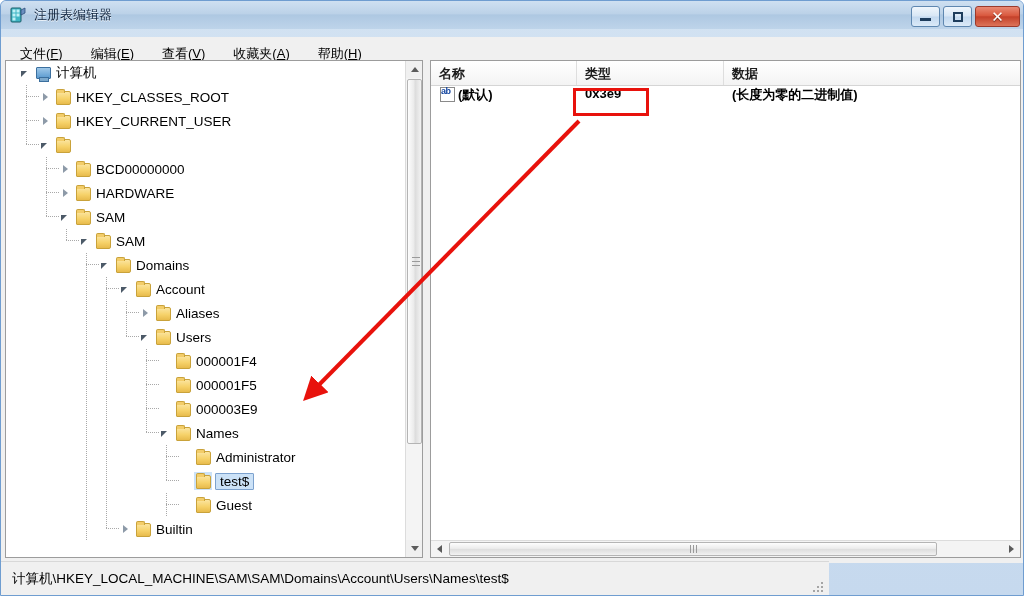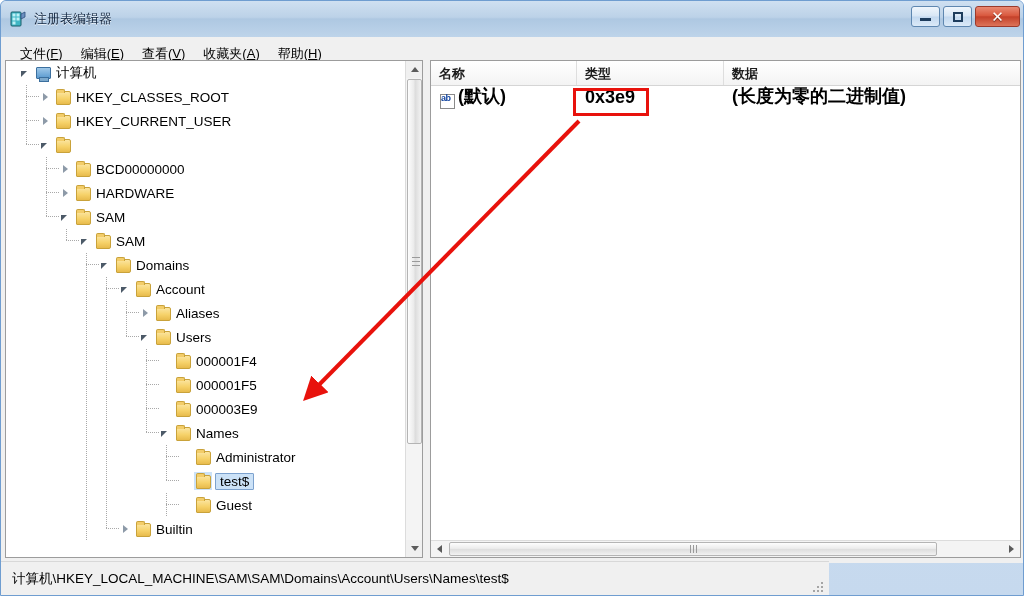--- a/index.html
+++ b/index.html
@@ -16,21 +16,21 @@
     width: 1024px; height: 596px;
     background: linear-gradient(to bottom, #d2e2f2 0%, #c6d9ee 100%);
     border: 1px solid #6f9dd0;
     border-radius: 6px 6px 0 0;
     overflow: hidden;
   }
 
   
   #titlebar {
     position: absolute; left: 0; top: 0;
-    width: 1024px; height: 36px;
+    width: 1024px; height: 28px;
     background: linear-gradient(to bottom, #cfe0f1 0%, #bcd2e8 45%, #aec8e2 50%, #bed4ea 100%);
     border-radius: 5px 5px 0 0;
     display: flex; align-items: center;
   }
   #title-icon {
     margin-left: 8px; width: 18px; height: 18px;
     position: relative; flex: none;
   }
   #title-text {
     margin-left: 7px;
@@ -63,20 +63,21 @@
   }
 
   
   #menubar {
     position: absolute; left: 0; top: 36px;
     width: 1024px; height: 34px;
     background: #f0f0f0;
     border-bottom: 1px solid #c9c9c9;
     display: flex; align-items: center;
     padding-left: 10px;
+    gap: 10px;
   }
   .menu-item {
     font-size: 13px; color: #000000;
     padding: 2px 9px; white-space: nowrap; cursor: default;
   }
   .menu-item u { text-decoration: underline; }
 
   
   #content {
     position: absolute; left: 0; top: 59px;
@@ -215,23 +216,23 @@
   .hcell {
     font-size: 13px; color: #1c1c1c;
     padding: 4px 0 0 8px;
     border-right: 1px solid #dedede;
     white-space: nowrap;
   }
   .hcell:last-child { border-right: none; }
   #list-rows { position: relative; }
   .lrow { display: flex; height: 22px; align-items: center; }
   .lcell {
-    font-size: 18px; color: #000000;
+    font-size: 13px; color: #000000;
     padding-left: 8px; white-space: nowrap;
-    display: flex; align-items: flex-end; height: 22px;
+    display: flex; align-items: flex-start; height: 22px;
   }
   .regicon {
     width: 16px; height: 15px; flex: none; position: relative;
     margin-right: 3px;
   }
   .regicon::before {
     content: ""; position: absolute; left: 1px; top: 1px;
     width: 13px; height: 13px;
     background: #ffffff; border: 1px solid #8a8a8a;
   }

